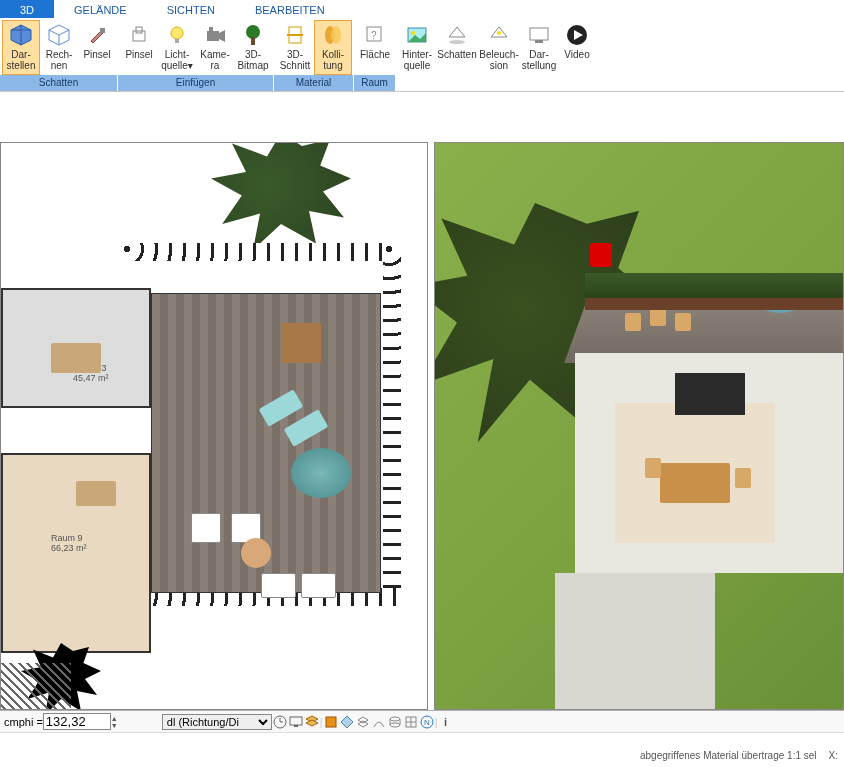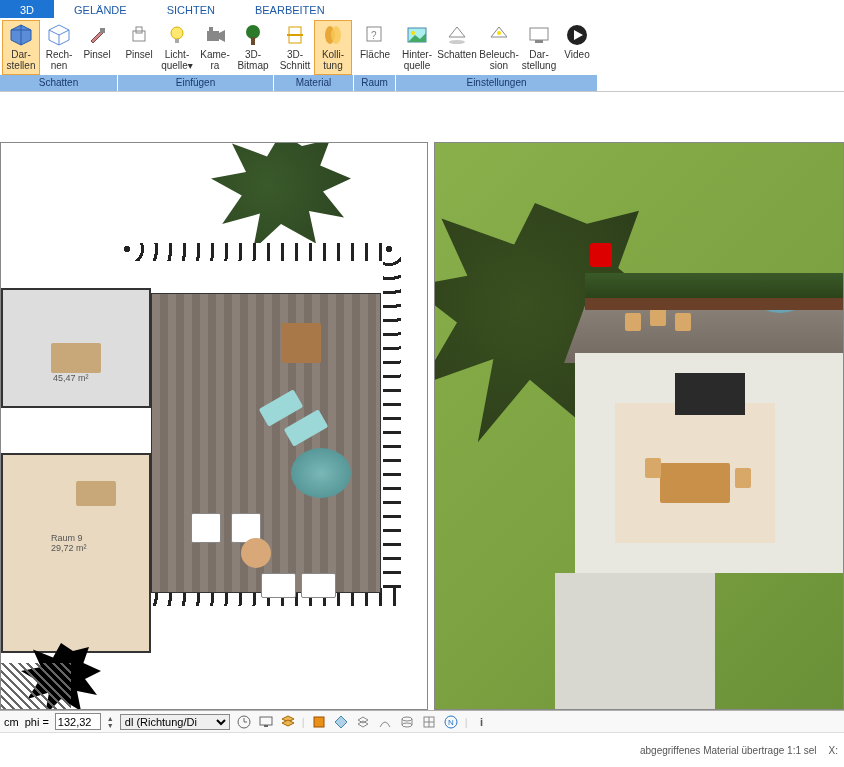--- a/index.html
+++ b/index.html
@@ -151,46 +151,46 @@
 
 
 .statusbar {
   height: 22px;
   border-top: 1px solid #b0b0b0;
   background: #f8f8f8;
   display: flex;
   align-items: center;
   font-size: 11px;
   padding: 0 4px;
-  gap: 6px;
+  gap: 0;
 }
 .statusbar input {
-  width: 46px; height: 17px;
-  font-size: 11px;
+  width: 68px; height: 17px;
+  font-size: 13px;
   border: 1px solid #888;
   padding: 0 2px;
 }
 .statusbar select {
   height: 16px; font-size: 11px;
   border: 1px solid #888;
+  margin-left: 44px;
 }
 .sb-ico {
   width:16px;height:16px;
   display:inline-flex;align-items:center;justify-content:center;
   cursor:pointer;
 }
 .footer {
   height: 18px;
   background:#fff;
   border-top:1px solid #ddd;
   font-size:10px;
   color:#555;
   display:flex;
   justify-content:flex-end;
-  align-items:center;
   padding:17px 6px;
   gap:12px;
 }
 </style>
 </head>
 <body>
 
 <div class="tabs">
   <div class="tab active">3D</div>
   <div class="tab">GELÄNDE</div>
@@ -370,43 +370,42 @@
       <div class="ribbon-btn">
         <span class="ico">
             <svg width="24" height="24">
               <circle cx="12" cy="12" r="10" fill="#222"></circle>
               <polygon points="9,7 18,12 9,17" fill="#fff"></polygon>
             </svg>
           </span>
         <span class="lbl">Video</span>
       </div>
     </div>
-    <div class="ribbon-group-label">Einstellungen</div>
   </div>
 
 </div>
 
 <div class="content">
 
   <div class="viewport left">
     <div class="plan-bg"></div>
     <div class="tree-top" style="left:210px;top:-10px;"></div>
     <div class="hedge" style="left:120px;top:100px;width:280px;height:18px;"></div>
     <div class="hedge" style="left:382px;top:100px;width:18px;height:360px;"></div>
     <div class="hedge" style="left:120px;top:445px;width:280px;height:18px;"></div>
 
     <div class="terrace" style="left:150px;top:150px;width:230px;height:300px;"></div>
 
     <div class="plan-room" style="left:0;top:145px;width:150px;height:120px;background:#ddd;"></div>
     <div class="plan-room" style="left:0;top:310px;width:150px;height:200px;"></div>
-    <div class="room-label" style="left:52px;top:220px;text-align:center;">
+    <div class="room-label" style="left:72px;top:220px;text-align:center;">
       <span>Raum 3</span><br><span>45,47 m²</span>
     </div>
     <div class="room-label" style="left:50px;top:390px;">
-      <span>Raum 9</span><br><span>29,72 m²</span>
+      <span>Raum 9</span><br><span>66,23 m²</span>
     </div>
 
     <div class="furniture" style="left:50px;top:200px;width:50px;height:30px;background:#c8a878;"></div>
     <div class="furniture" style="left:280px;top:180px;width:40px;height:40px;background:#a87848;"></div>
     <div class="furniture" style="left:260px;top:255px;width:40px;height:20px;background:#9cd8d8;transform:rotate(-30deg);"></div>
     <div class="furniture" style="left:285px;top:275px;width:40px;height:20px;background:#9cd8d8;transform:rotate(-30deg);"></div>
     <div class="furniture" style="left:290px;top:305px;width:60px;height:50px;background:radial-gradient(#7ab8b8,#4a8a8a);border-radius:50%;"></div>
     <div class="furniture" style="left:190px;top:370px;width:30px;height:30px;background:#fff;border:1px solid #888;"></div>
     <div class="furniture" style="left:230px;top:370px;width:30px;height:30px;background:#fff;border:1px solid #888;"></div>
     <div class="furniture" style="left:240px;top:395px;width:30px;height:30px;background:#d8a878;border-radius:50%;"></div>

